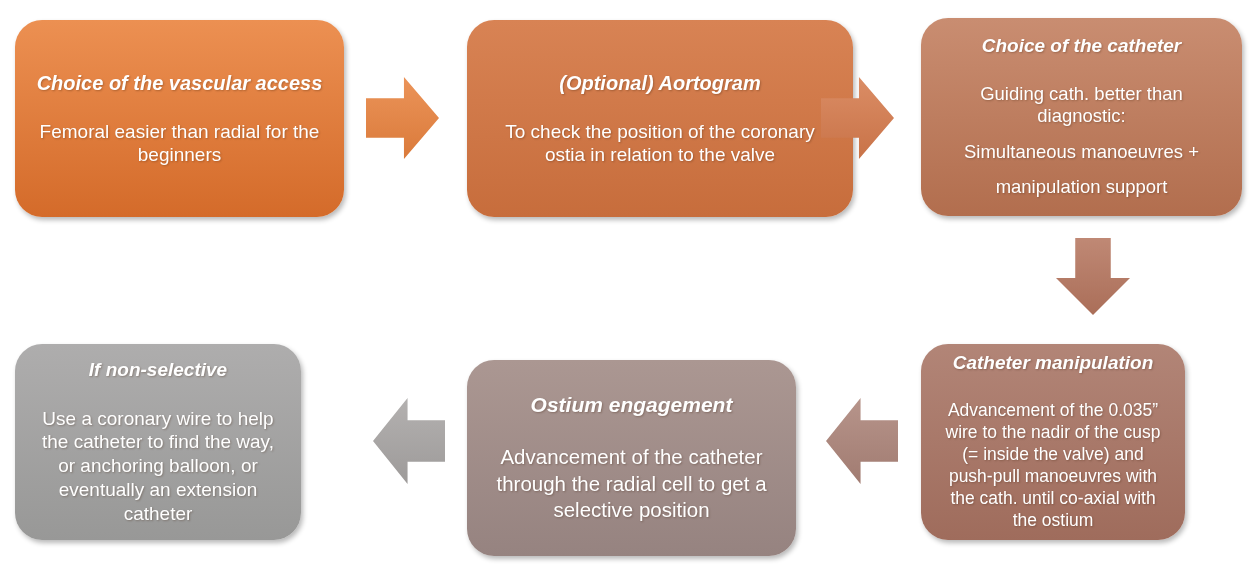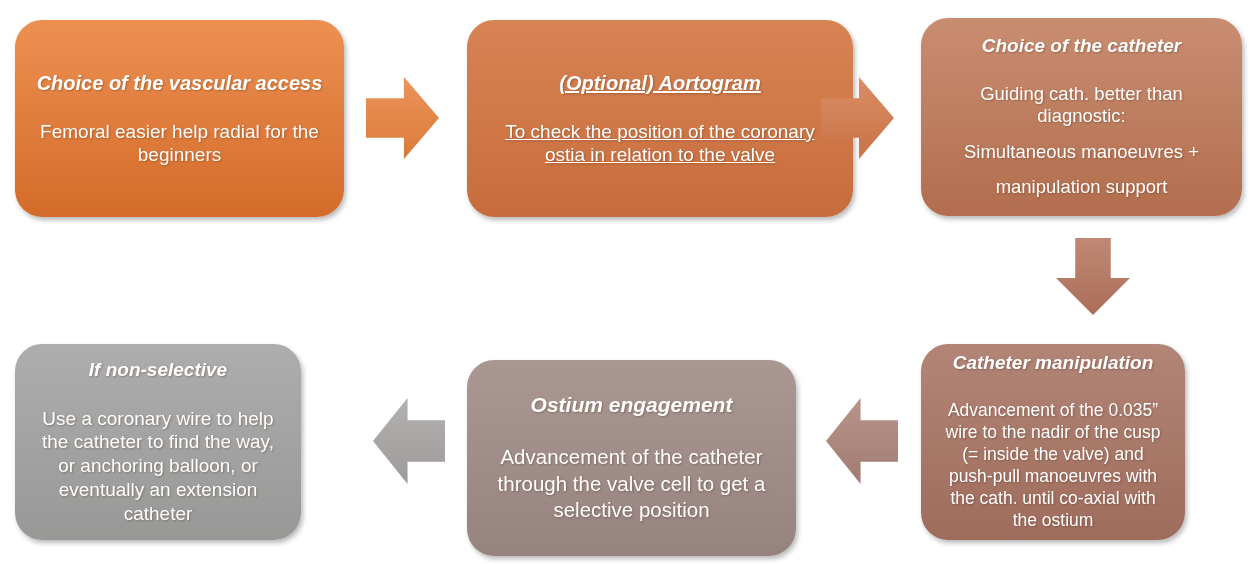--- a/index.html
+++ b/index.html
@@ -33,21 +33,21 @@
     font-style: italic;
     margin: 0 0 8px 0;
     line-height: 1.2;
   }
   .box-body { line-height: 1.22; }
   .box-body p { margin: 0; }
 
   .pos-1 { left: 15px;  top: 20px;  width: 329px; height: 197px;
            background-image: linear-gradient(var(--box1-top, #ec9052), var(--box1-bottom, #d46b2a)); }
   .pos-2 { left: 467px; top: 20px;  width: 386px; height: 197px;
-           background-image: linear-gradient(var(--box2-top, #d88354), var(--box2-bottom, #c76d3c)); text-decoration: underline; }
+           background-image: linear-gradient(var(--box2-top, #d88354), var(--box2-bottom, #c76d3c)); }
   .pos-3 { left: 921px; top: 18px;  width: 321px; height: 198px;
            background-image: linear-gradient(var(--box3-top, #c98d71), var(--box3-bottom, #b26e4e)); }
   .pos-4 { left: 921px; top: 344px; width: 264px; height: 196px;
            background-image: linear-gradient(var(--box4-top, #b28577), var(--box4-bottom, #9f6c5c)); }
   .pos-5 { left: 467px; top: 360px; width: 329px; height: 196px;
            background-image: linear-gradient(var(--box5-top, #ab9792), var(--box5-bottom, #968380)); }
   .pos-6 { left: 15px;  top: 344px; width: 286px; height: 196px;
            background-image: linear-gradient(var(--box6-top, #aeadad), var(--box6-bottom, #989897)); }
 
   .pos-1 .box-title { font-size: 20px; }
@@ -83,21 +83,21 @@
   .arrow-5 { left: 373px;  top: 398px; width: 72px; height: 86px; background-color: var(--arrow5, #a7a4a3); }
 </style>
 </head>
 <body>
 
 <div class="canvas">
 
   <div class="flow-box pos-1">
     <div class="box-title">Choice of the vascular access</div>
     <div class="box-body">
-      <p>Femoral easier help radial for the beginners</p>
+      <p>Femoral easier than radial for the beginners</p>
     </div>
   </div>
 
   <div class="arrow arrow-right arrow-1"></div>
 
   <div class="flow-box pos-2">
     <div class="box-title">(Optional) Aortogram</div>
     <div class="box-body">
       <p>To check the position of the coronary ostia in relation to the valve</p>
     </div>
@@ -121,21 +121,21 @@
     <div class="box-body">
       <p>Advancement of the 0.035” wire to the nadir of the cusp (= inside the valve) and push-pull manoeuvres with the cath. until co-axial with the ostium</p>
     </div>
   </div>
 
   <div class="arrow arrow-left arrow-4"></div>
 
   <div class="flow-box pos-5">
     <div class="box-title">Ostium engagement</div>
     <div class="box-body">
-      <p>Advancement of the catheter through the valve cell to get a selective position</p>
+      <p>Advancement of the catheter through the radial cell to get a selective position</p>
     </div>
   </div>
 
   <div class="arrow arrow-left arrow-5"></div>
 
   <div class="flow-box pos-6">
     <div class="box-title">If non-selective</div>
     <div class="box-body">
       <p>Use a coronary wire to help the catheter to find the way, or anchoring balloon, or eventually an extension catheter</p>
     </div>

